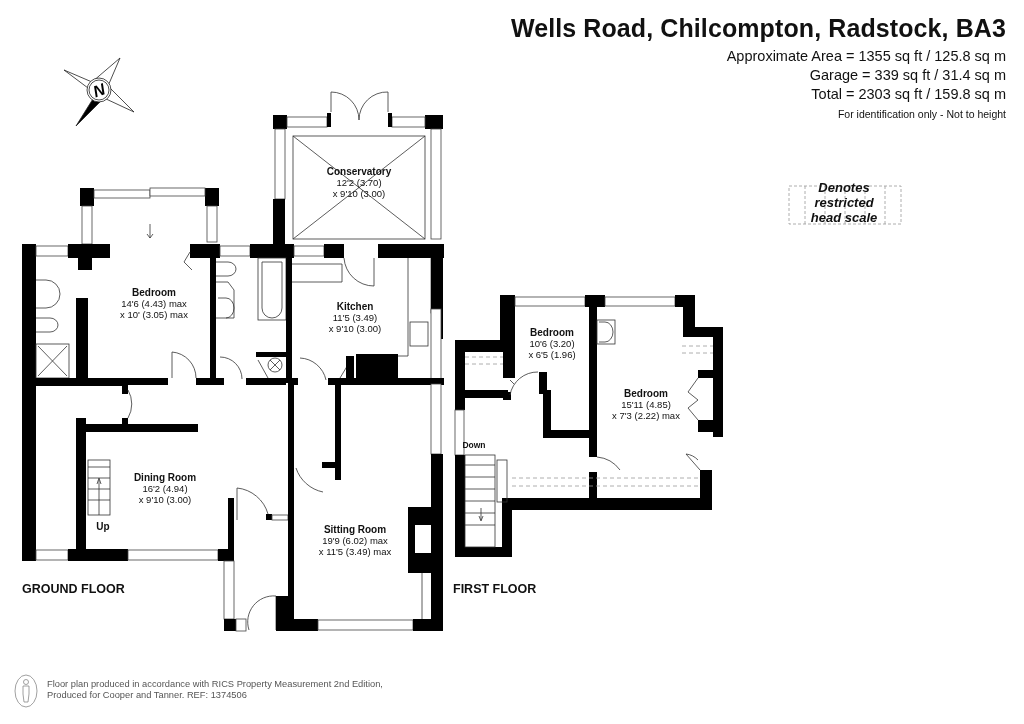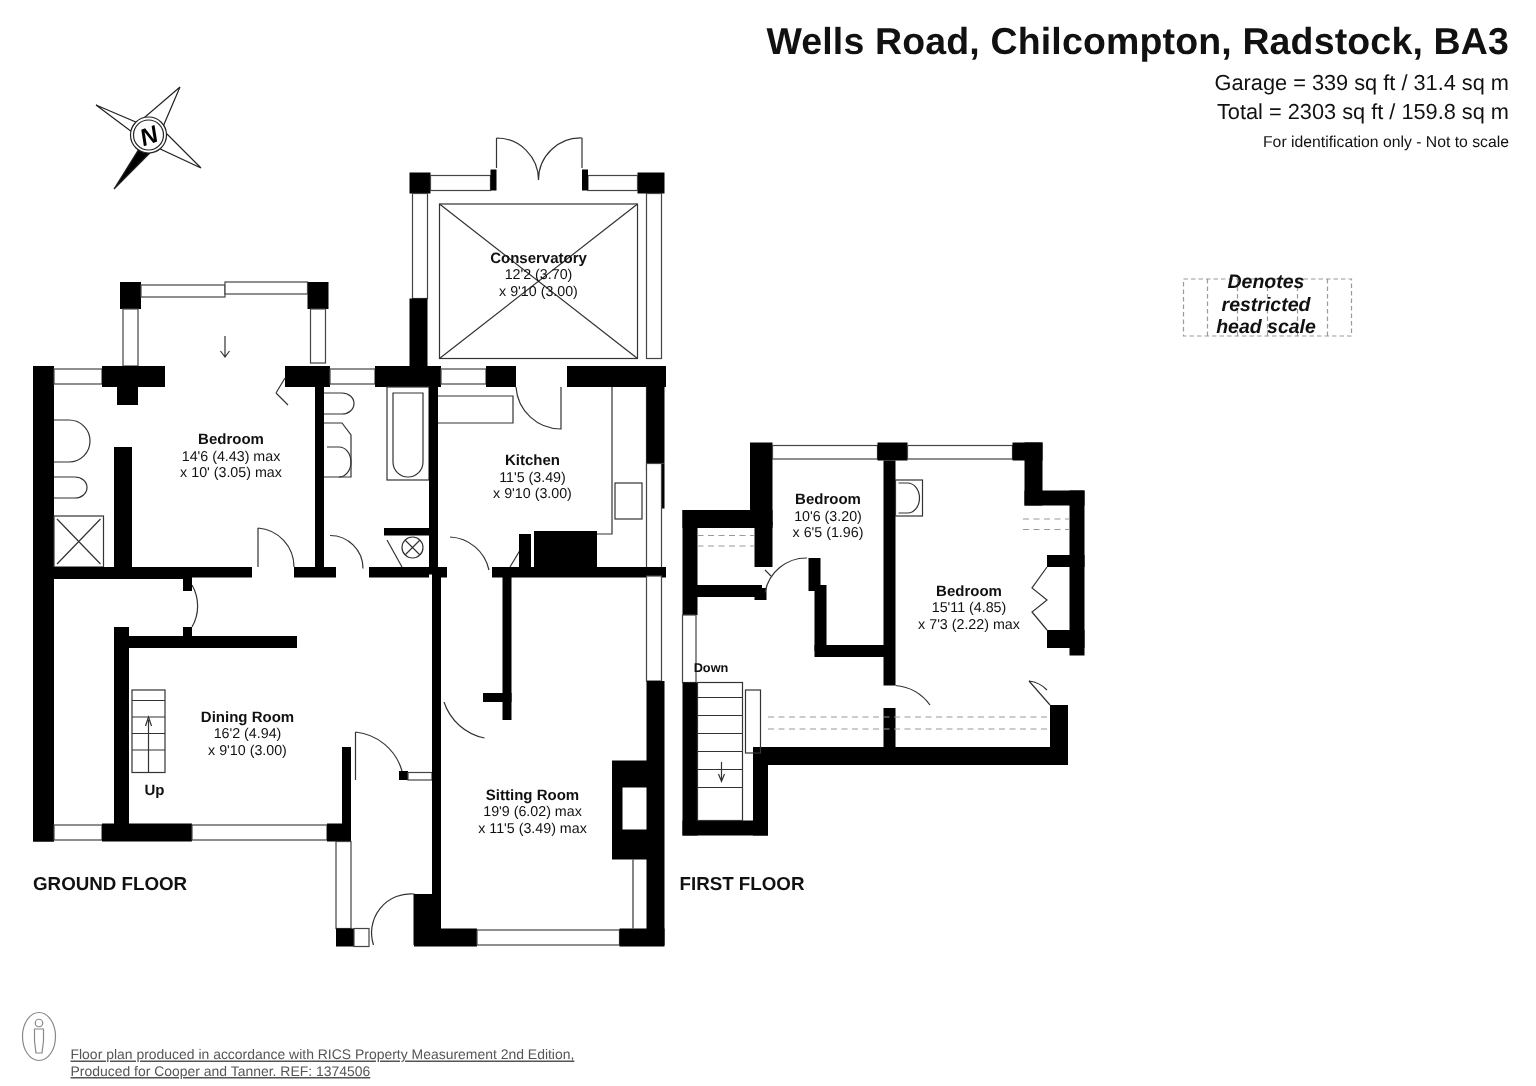--- a/index.html
+++ b/index.html
@@ -2,34 +2,35 @@
 <html><head>
 <meta charset="utf-8">
 <style>
   html, body { margin:0; padding:0; background:#ffffff; }
   body { width:1024px; height:724px; position:relative; overflow:hidden; font-family:"Liberation Sans", sans-serif; color:#111; }
   .title { position:absolute; right:18px; top:14px; font-size:25px; font-weight:bold; letter-spacing:0.1px; white-space:nowrap;margin-left:48px; }
   .areas { position:absolute; right:18px; top:47px; text-align:right; font-size:14.5px; line-height:19px; }
   .areas .note { font-size:10.5px; margin-top:4px; line-height:13px; }
   .legend-box { position:absolute; left:788px; top:180px; width:112px; height:44px; display:flex; align-items:center; justify-content:center; text-align:center; font-weight:bold; font-size:13px; line-height:15px;font-style:italic; }
   .floor-label { position:absolute; font-weight:bold; font-size:12.5px;margin-top:10px; }
-  .footer { position:absolute; left:47px; top:698px; font-size:9.3px; color:#555; line-height:11.2px;text-decoration:underline; }
+  .footer { position:absolute; left:47px; top:679px; font-size:9.3px; color:#555; line-height:11.2px; }
   .footer .brand { margin-left:6px; }
   svg { position:absolute; left:0; top:0; }
   .person-icon { position:absolute; left:14px; top:673px; width:24px; height:34px; }
   .compass { position:absolute; left:62px; top:52px; width:76px; height:76px; }
 </style>
 </head>
 <body>
 
 <div class="title">Wells Road, Chilcompton, Radstock, BA3</div>
 <div class="areas">
+  <div>Approximate Area = 1355 sq ft / 125.8 sq m</div>
   <div>Garage = 339 sq ft / 31.4 sq m</div>
   <div>Total = 2303 sq ft / 159.8 sq m</div>
-  <div class="note">For identification only - Not to scale</div>
+  <div class="note">For identification only - Not to height</div>
 </div>
 
 <svg class="compass" viewBox="0 0 76 76" width="76" height="76" style="left:62px;top:52px;">
   <g stroke="#222" stroke-width="0.8" fill="#fff">
     <polygon points="38,38 30,30 58,6 46,34"></polygon>
     <polygon points="38,38 46,34 72,60 42,46"></polygon>
     <polygon points="38,38 30,30 2,18 34,42"></polygon>
     <polygon points="38,38 34,42 14,74 42,46" fill="#000"></polygon>
     <circle cx="37" cy="38" r="12"></circle>
     <circle cx="37" cy="38" r="10"></circle>

